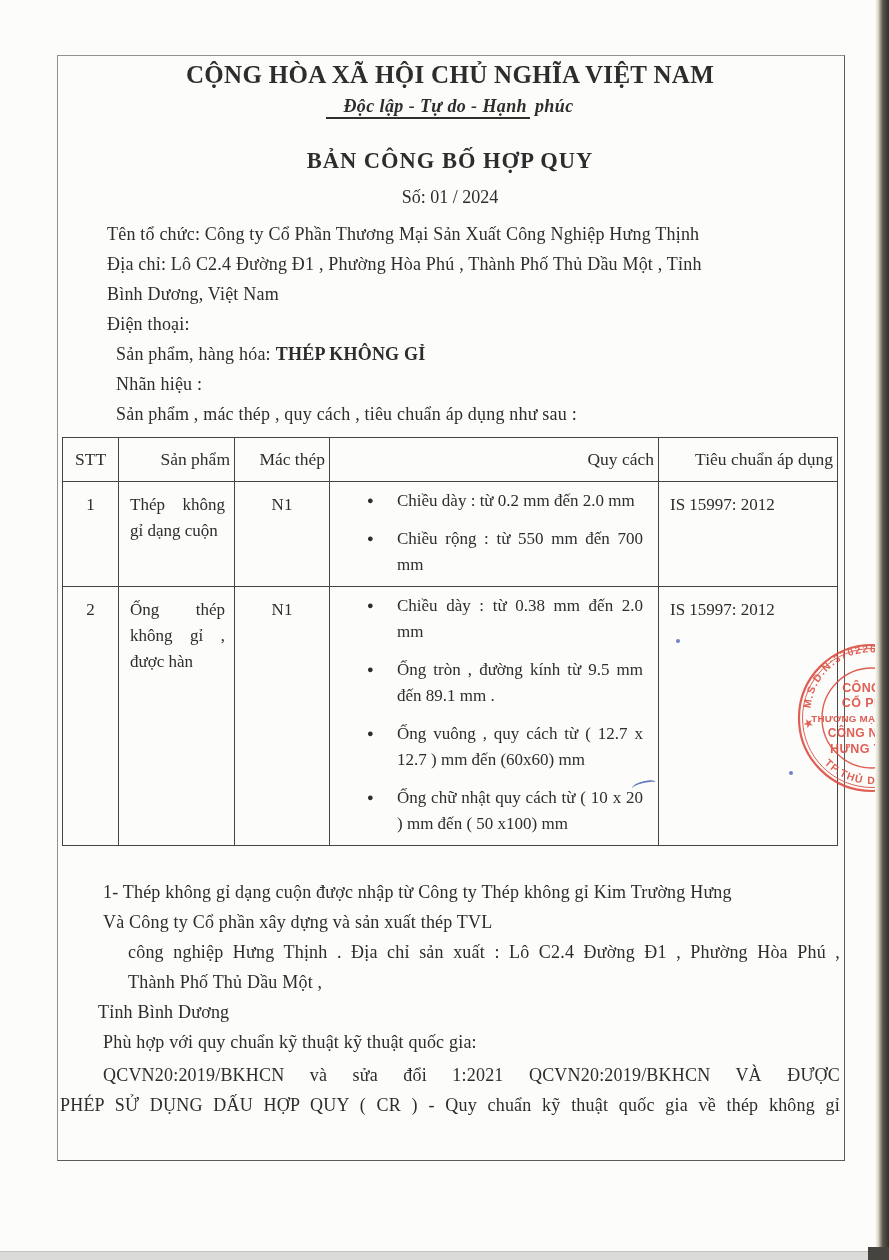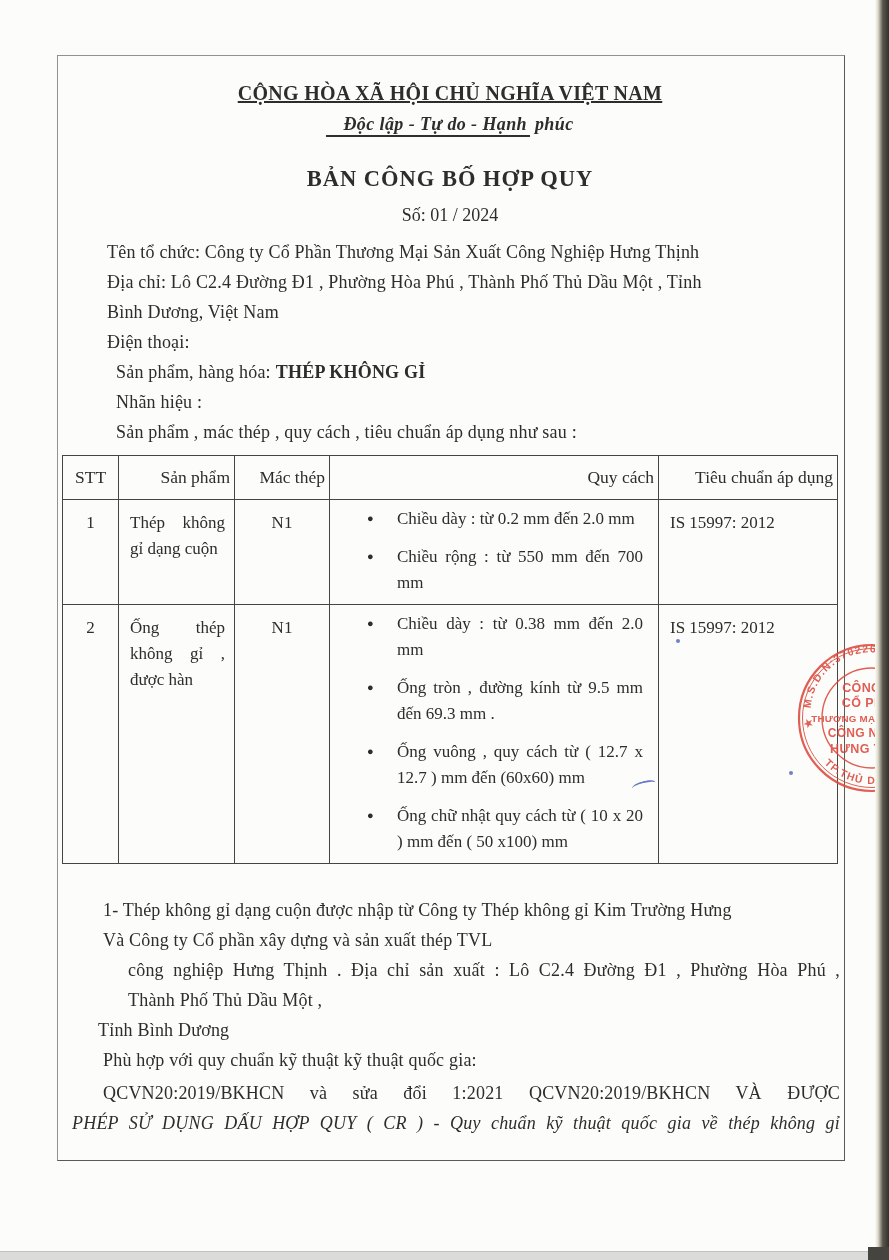--- a/index.html
+++ b/index.html
@@ -8,21 +8,21 @@
     background:#fcfcfa; overflow:hidden;
     font-family:"Liberation Serif", serif; color:#2d2d2d;
   }
   
   .frame {
     position:absolute; left:57px; top:55px; width:786px; height:1104px;
     border:1px solid #919191; border-right-color:#5a5a5a; border-bottom-color:#5a5a5a;
   }
   .content { position:absolute; left:2px; top:0; width:780px; }
 
-  .nat   { text-align:center; margin-top:26px; font-weight:bold; font-size:20px; letter-spacing:0.3px; line-height:22px;text-decoration:underline; }
+  .nat   { text-align:center; margin-top:8px; font-weight:bold; font-size:25px; letter-spacing:0.3px; line-height:22px; }
   .motto { text-align:center; margin-top:8px;  font-weight:bold; font-size:18px; letter-spacing:0.4px; line-height:24px;font-style:italic; }
   .motto .ul { border-bottom:2px solid #2f2f2f; padding:0 3px 1px 17px; }
   .doc-title { text-align:center; margin-top:29px; font-weight:bold; font-size:22.5px; letter-spacing:1px; line-height:28px; }
   .doc-num   { text-align:center; margin-top:9px; font-size:18px; line-height:26px; }
 
   .info { margin-top:9px; }
   .line { line-height:30px; font-size:18px; letter-spacing:0.2px; white-space:nowrap; }
   .ml47 { margin-left:47px; }
   .ml56 { margin-left:56px; }
   .bold { font-weight:bold; }
@@ -44,21 +44,21 @@
   td.mt  { text-align:center; padding-top:10px; }
   td.qc  { padding:6px 7px 0 0; }
   td.tc  { padding:10px 4px 0 11px; }
   .qc-item { position:relative; margin:0 8px 8px 67px; text-align:justify; }
   .qc-item + .qc-item { margin-top:12px; }
   .qc-bullet { position:absolute; left:-30px; top:-1px; font-size:11px; }
 
   
   .notes { margin-top:31px; }
   .n-line { line-height:30px; font-size:18px; letter-spacing:0.2px; }
-  .ml0  { margin-left:12px;font-style:italic; }
+  .ml0  { margin-left:0; }
   .ml38 { margin-left:38px; }
   .ml43 { margin-left:43px; }
   .ml68 { margin-left:68px; }
   .gap3 { margin-top:3px; }
   .jl { text-align:justify; text-align-last:justify; }
 
   
   .stamp { position:absolute; left:772px; top:618px; width:200px; height:200px; opacity:0.88; }
   .stamp .ring { fill:none; stroke:#dc4a3e; }
   .stamp text { fill:#dc4a3e; font-family:"Liberation Sans", sans-serif; font-weight:bold; }
@@ -127,21 +127,21 @@
             <div class="qc-item"><span class="qc-bullet">●</span><span>Chiều rộng : từ 550 mm đến 700 mm</span></div>
           </td>
           <td class="tc">IS 15997: 2012</td>
         </tr>
         <tr class="r2">
           <td class="stt">2</td>
           <td class="sp">Ống thép không gỉ , được hàn</td>
           <td class="mt">N1</td>
           <td class="qc">
             <div class="qc-item"><span class="qc-bullet">●</span><span>Chiều dày : từ 0.38 mm đến 2.0 mm</span></div>
-            <div class="qc-item"><span class="qc-bullet">●</span><span>Ống tròn , đường kính từ 9.5 mm đến 69.3 mm .</span></div>
+            <div class="qc-item"><span class="qc-bullet">●</span><span>Ống tròn , đường kính từ 9.5 mm đến 89.1 mm .</span></div>
             <div class="qc-item"><span class="qc-bullet">●</span><span>Ống vuông , quy cách từ ( 12.7 x 12.7 ) mm đến (60x60) mm</span></div>
             <div class="qc-item"><span class="qc-bullet">●</span><span>Ống chữ nhật quy cách từ ( 10 x 20 ) mm đến ( 50 x100) mm</span></div>
           </td>
           <td class="tc">IS 15997: 2012</td>
         </tr>
       </tbody>
         </table>
 
       <div class="notes">
         <div class="n-line ml43">1-  Thép không gỉ dạng cuộn được nhập từ Công ty Thép không gỉ Kim Trường Hưng</div>

